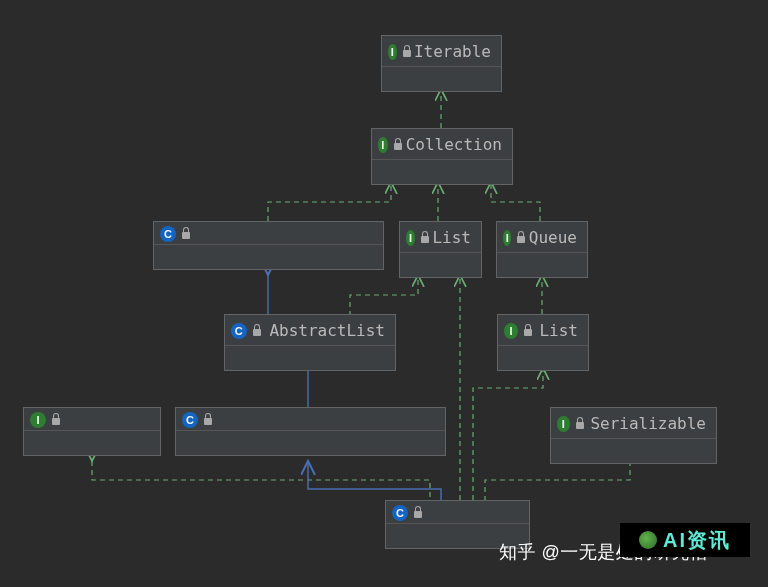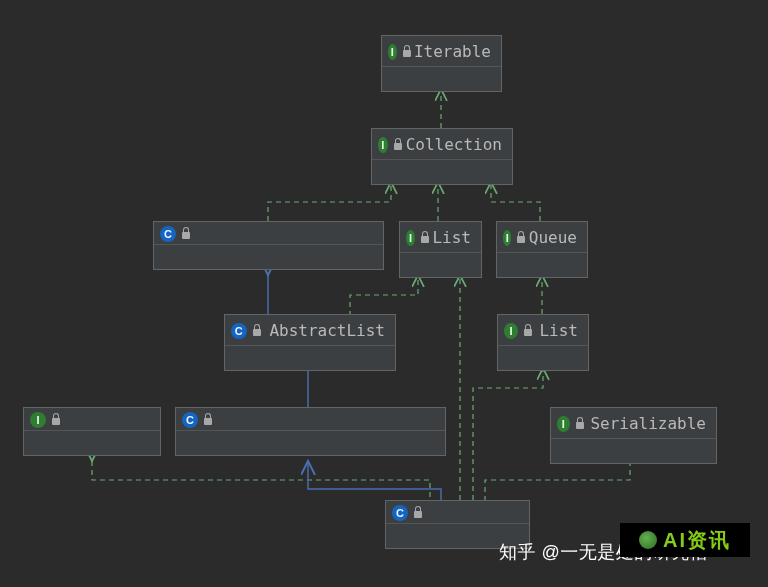--- a/index.html
+++ b/index.html
@@ -101,21 +101,21 @@
     overflow: hidden;
     pointer-events: none;
   }
   .badge .dot {
     width: 18px; height: 18px; border-radius: 50%;
     background: radial-gradient(circle at 40% 40%, #63b04b 0%, #2d6b2a 100%);
     margin-right: 6px;
   }
   .badge .txt {
     font-family: sans-serif;
-    color: #84cc16;
+    color: #5eead4;
     font-weight: 600;
     font-size: 20px;
     letter-spacing: 2px;
   }
 </style>
 </head>
 <body>
 <div id="canvas">
 
 <svg id="edges">

